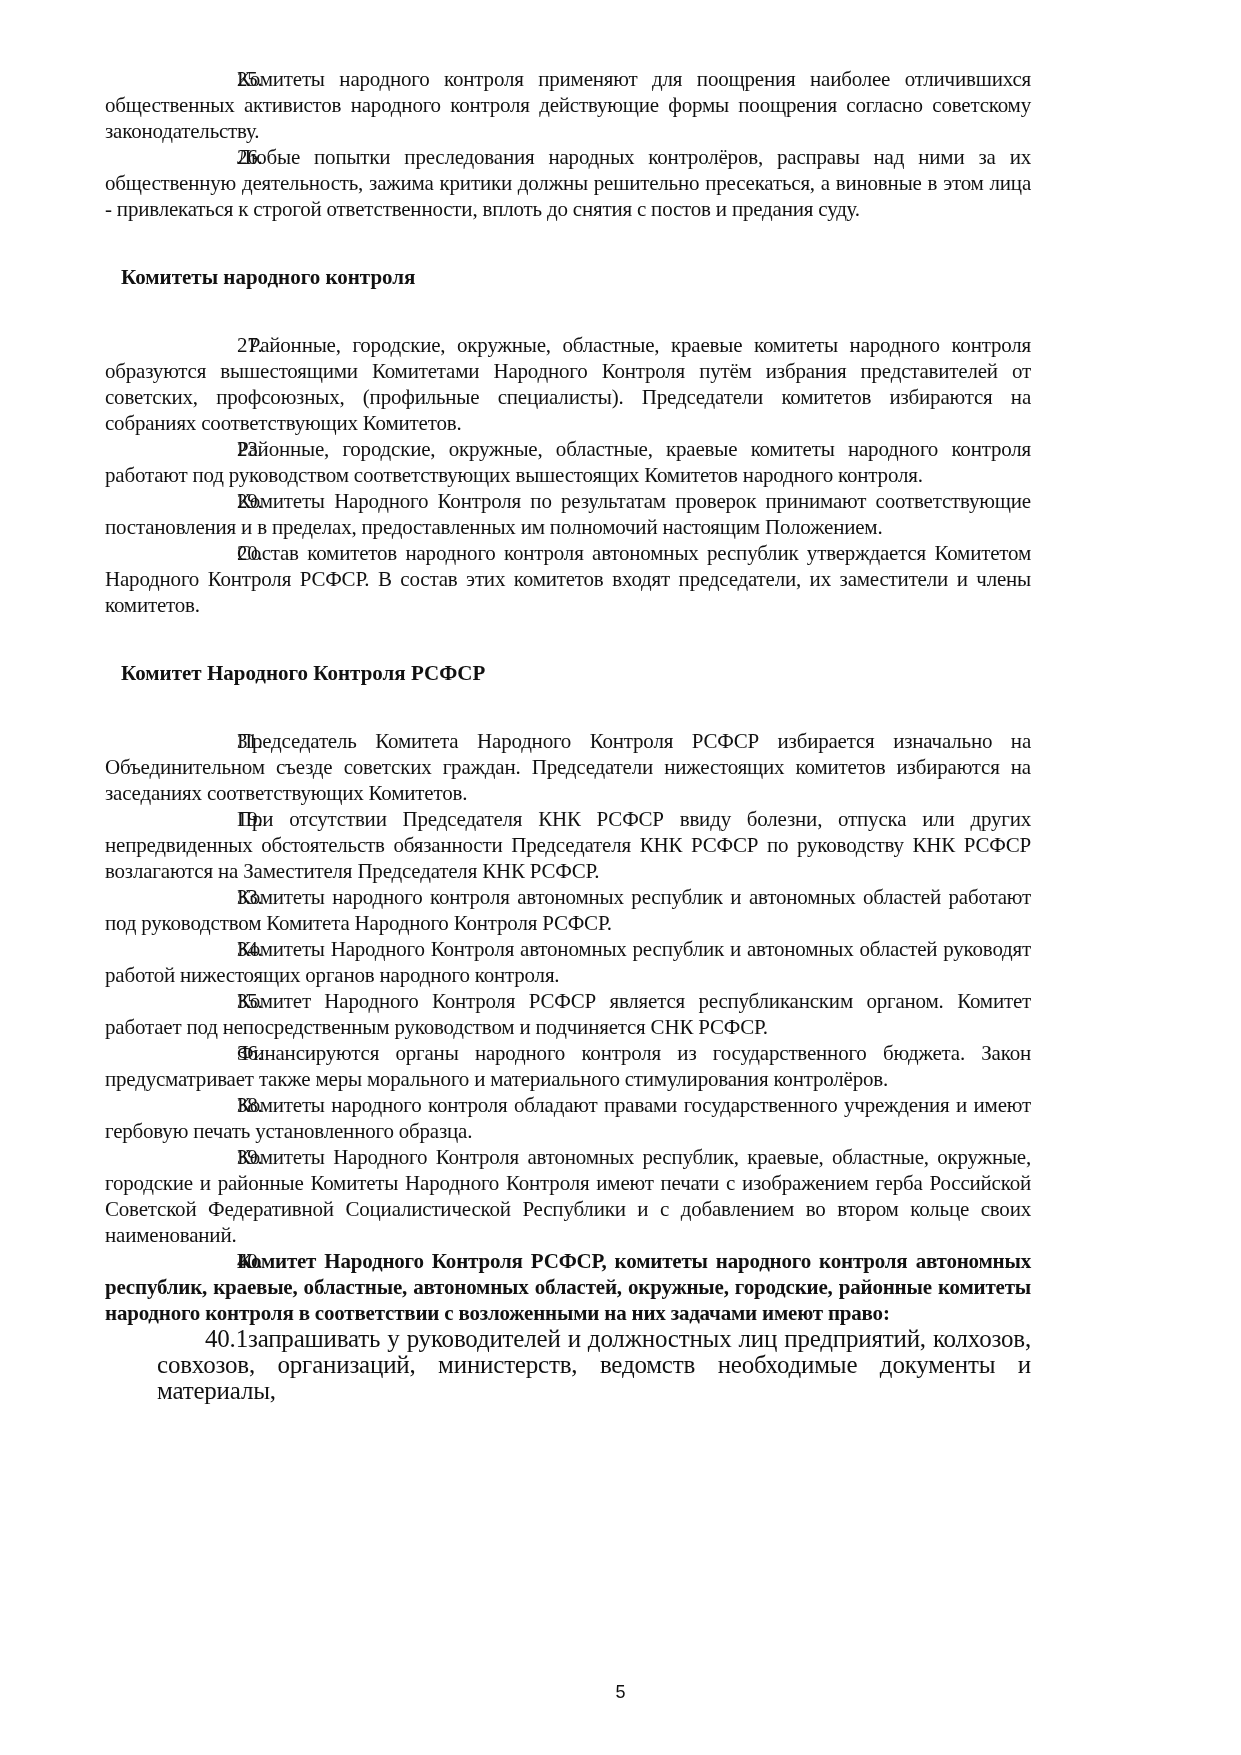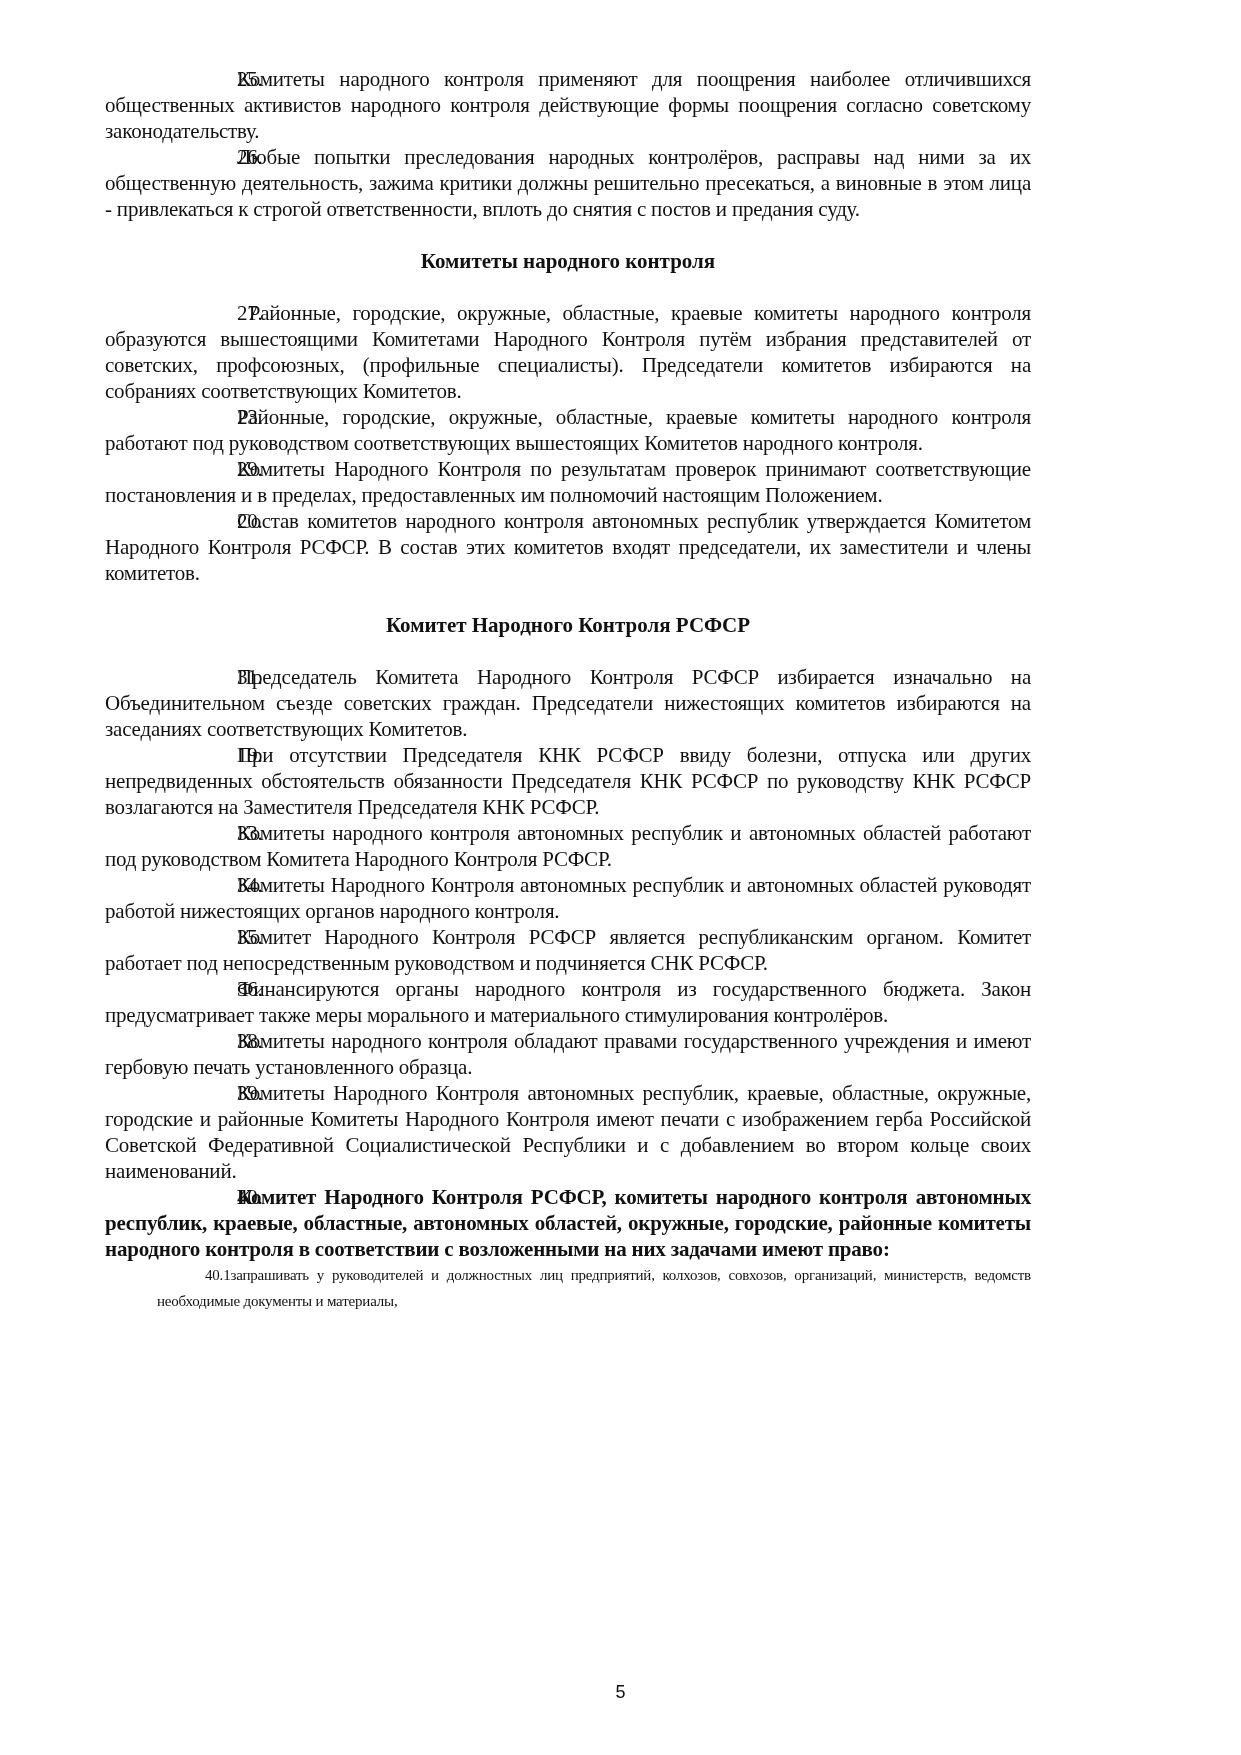--- a/index.html
+++ b/index.html
@@ -31,33 +31,33 @@
       word-spacing: 0px;
     }
     .para .num {
       display: inline-block;
       width: 66px;
     }
     .para .bold-text {
       font-weight: bold;
     }
     .sub {
-      font-size: 15px;
+      font-size: 25px;
       line-height: 26px;
       text-align: justify;
       margin: 0 0 0 52px;
       text-indent: 48px;
       letter-spacing: -0.2px;
     }
     .heading {
       font-size: 21px;
       font-weight: bold;
-      text-align: center;
+      text-align: left;
       line-height: 26px;
-      margin: 0;
+      margin: 16px;
     }
     .gap-before-h1 { height: 26px; }
     .gap-after-h { height: 26px; }
     .page-number {
       position: absolute;
       top: 1682px;
       left: 0;
       width: 1241px;
       text-align: center;
       font-family: "Liberation Sans", "DejaVu Sans", sans-serif;

